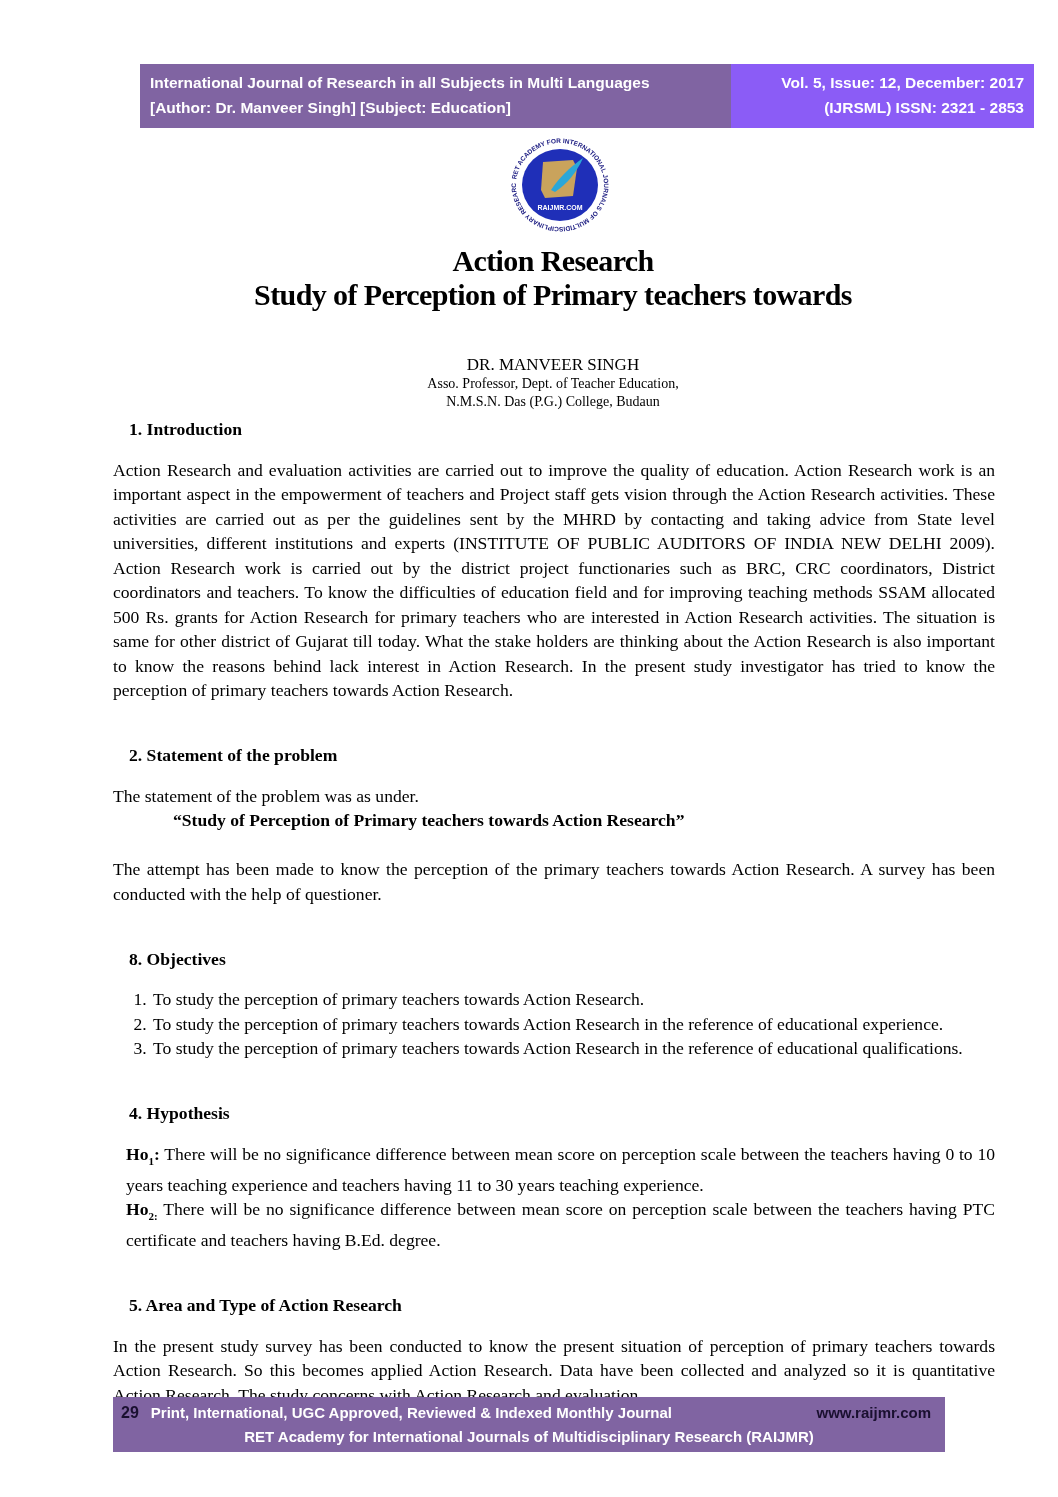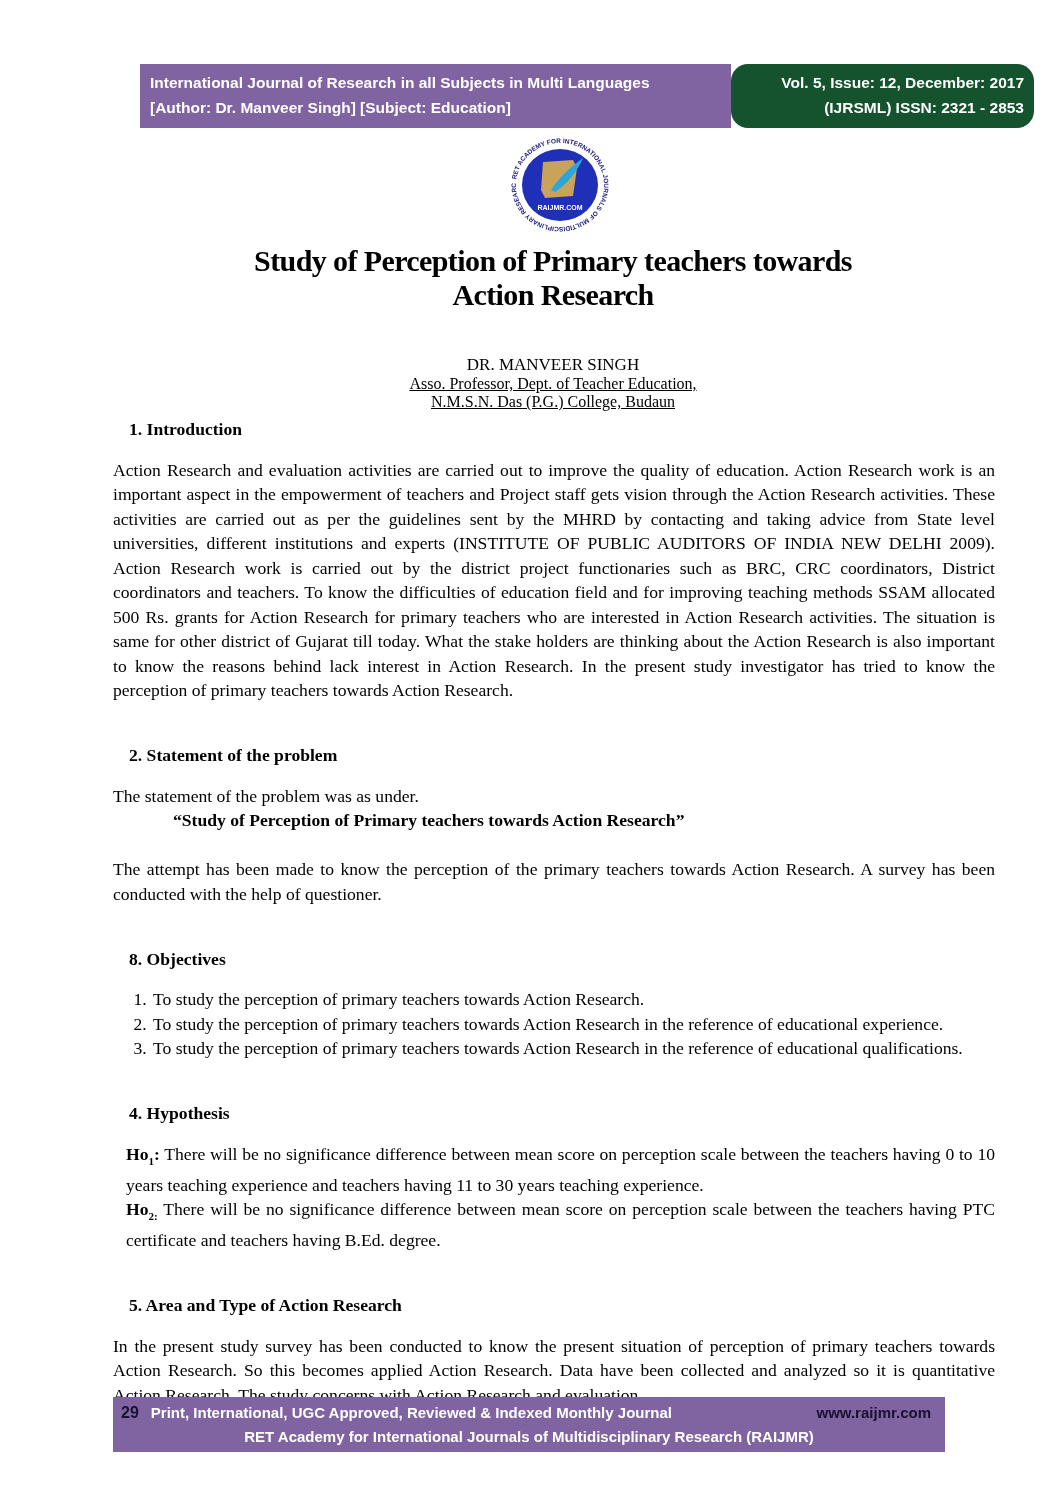--- a/index.html
+++ b/index.html
@@ -1,24 +1,24 @@
 <!DOCTYPE html>
 <html><head>
 <meta charset="utf-8">
 <style>
   html, body { margin: 0; padding: 0; background: #ffffff; }
   body { width: 1058px; height: 1497px; position: relative; overflow: hidden; }
   .hdr { position: absolute; left: 113px; top: 64px; width: 894px; height: 64px; display: flex; padding-left: 27px; }
   .hdr-left { width: 591px; background: #8064a2; color: #ffffff; font-family: "Liberation Sans", sans-serif; font-weight: bold; font-size: 15.5px; padding: 6px 0 0 10px; box-sizing: border-box; line-height: 25px; }
-  .hdr-right { flex: 1; background: #14532d; color: #ffffff; font-family: "Liberation Sans", sans-serif; font-weight: bold; font-size: 15.5px; padding: 6px 10px 0 0; box-sizing: border-box; line-height: 25px; text-align: right; border-radius: 17px; }
+  .hdr-right { flex: 1; background: #8b5cf6; color: #ffffff; font-family: "Liberation Sans", sans-serif; font-weight: bold; font-size: 15.5px; padding: 6px 10px 0 0; box-sizing: border-box; line-height: 25px; text-align: right; }
   .logo { position: absolute; left: 507px; top: 138px; width: 106px; height: 94px; }
   .title { position: absolute; left: 113px; top: 244px; width: 880px; text-align: center; font-family: "Liberation Serif", serif; font-weight: bold; font-size: 30px; line-height: 34px; color: #000; letter-spacing: -0.6px; }
   .author { position: absolute; left: 113px; top: 338px; width: 880px; text-align: center; font-family: "Liberation Serif", serif; color: #000; }
   .author .name { font-size: 17px; line-height: 21px; margin-top: 16px; }
-  .author .aff { font-size: 16px; line-height: 18px; text-decoration: underline; }
+  .author .aff { font-size: 14px; line-height: 18px; }
   .body { position: absolute; left: 113px; top: 401px; width: 882px; font-family: "Liberation Serif", serif; font-size: 17.6px; line-height: 24.5px; color: #000; }
   .body h2 { font-size: 17.6px; font-weight: bold; margin: 16px; line-height: 24.5px; }
   .body p { margin: 0; text-align: justify; }
   .gap { height: 24.5px; }
   .quote { text-align: center; font-weight: bold; padding-left: 60px; }
   ol { margin: 0; padding-left: 38px; }
   ol li { text-align: justify; padding-left: 2px; }
   .hyp { padding-left: 13px; text-align: justify; }
   .hyp b sub { font-size: 11px; }
   .ftr { position: absolute; left: 113px; top: 1397px; width: 832px; height: 55px; background: #8064a2; font-family: "Liberation Sans", sans-serif; font-weight: bold; color: #ffffff; }
@@ -51,22 +51,22 @@
     <text font-family="Liberation Sans, sans-serif" font-size="6.5" fill="#1a1a80" font-weight="bold">
       <textPath href="#ring" startOffset="2%">RET ACADEMY FOR INTERNATIONAL JOURNALS OF MULTIDISCIPLINARY RESEARCH</textPath>
     </text>
     <path d="M36,24 L66,22 L70,30 L66,58 L38,60 L34,52 Z" fill="#c9a35c"></path>
     <path d="M44,52 C52,40 62,30 76,20 C70,34 60,46 48,54 Z" fill="#2aa7d8"></path>
     <text x="53" y="72" text-anchor="middle" font-family="Liberation Sans, sans-serif" font-size="7" font-weight="bold" fill="#ffffff">RAIJMR.COM</text>
   </svg>
 </div>
 
 <div class="title">
+  <div>Action Research</div>
   <div>Study of Perception of Primary teachers towards</div>
-  <div>Action Research</div>
 </div>
 
 <div class="author">
   <div class="name">DR. MANVEER SINGH</div>
   <div class="aff">Asso. Professor, Dept. of Teacher Education,</div>
   <div class="aff">N.M.S.N. Das (P.G.) College, Budaun</div>
 </div>
 
 <div class="body">
   <section>

